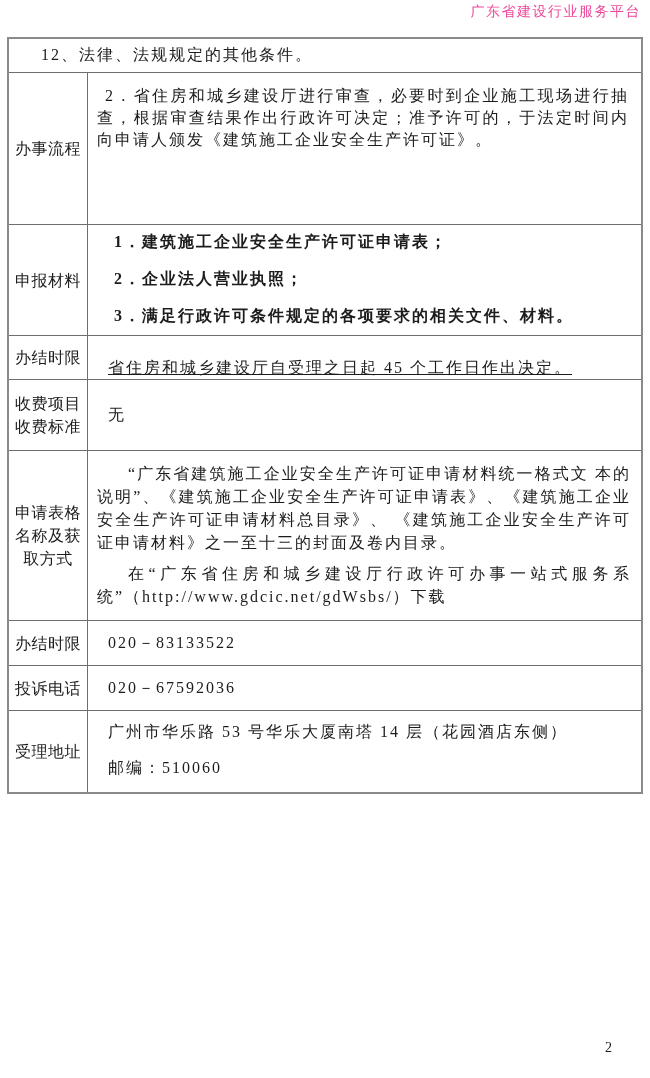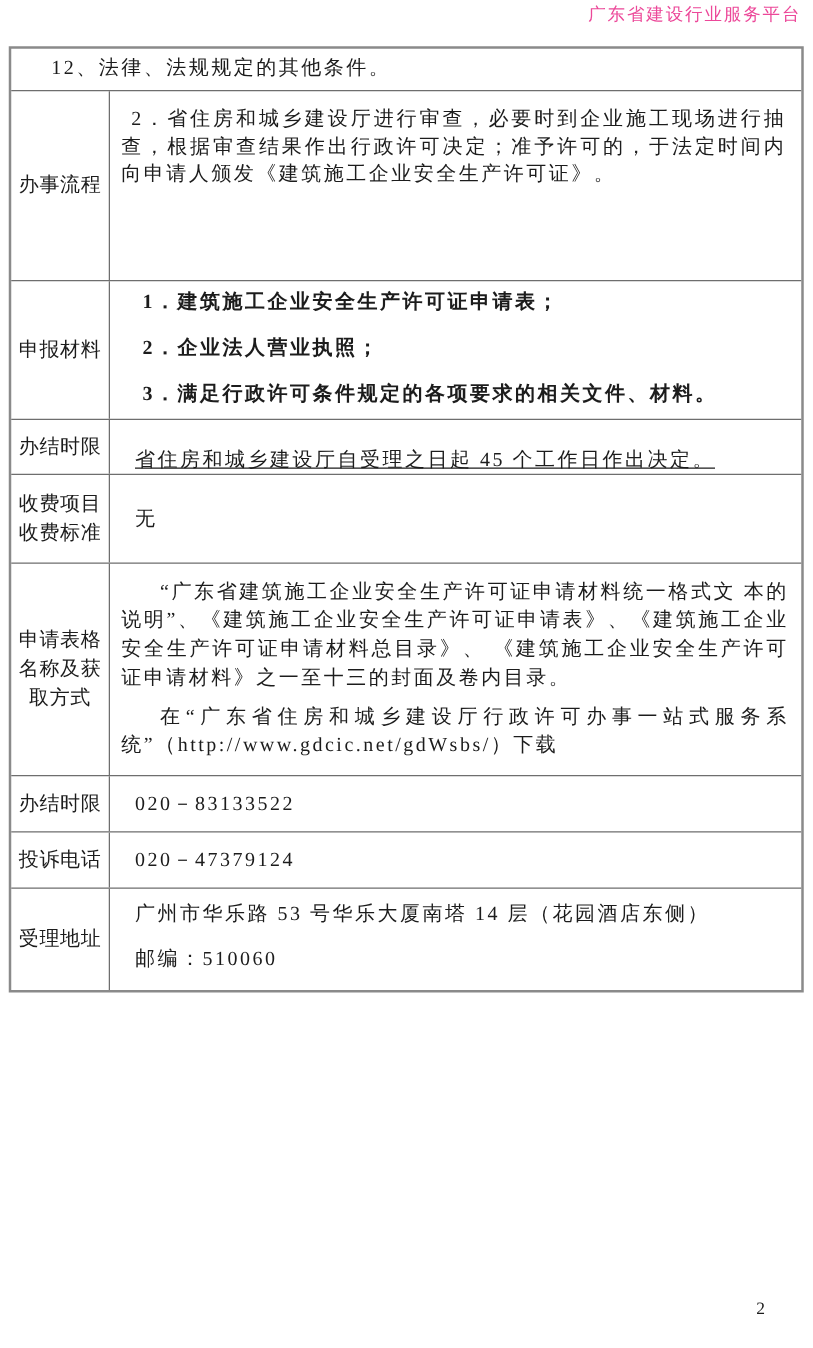--- a/index.html
+++ b/index.html
@@ -129,21 +129,21 @@
     <div class="content-cell">
       <p>020－83133522</p>
     </div>
   </div>
 
   <div class="trow r8">
     <div class="label-cell">
       <span>投诉电话</span>
     </div>
     <div class="content-cell">
-      <p>020－47379124</p>
+      <p>020－67592036</p>
     </div>
   </div>
 
   <div class="trow r9">
     <div class="label-cell">
       <span>受理地址</span>
     </div>
     <div class="content-cell">
       <p>广州市华乐路 53 号华乐大厦南塔 14 层（花园酒店东侧）</p>
       <p>邮编：510060</p>

